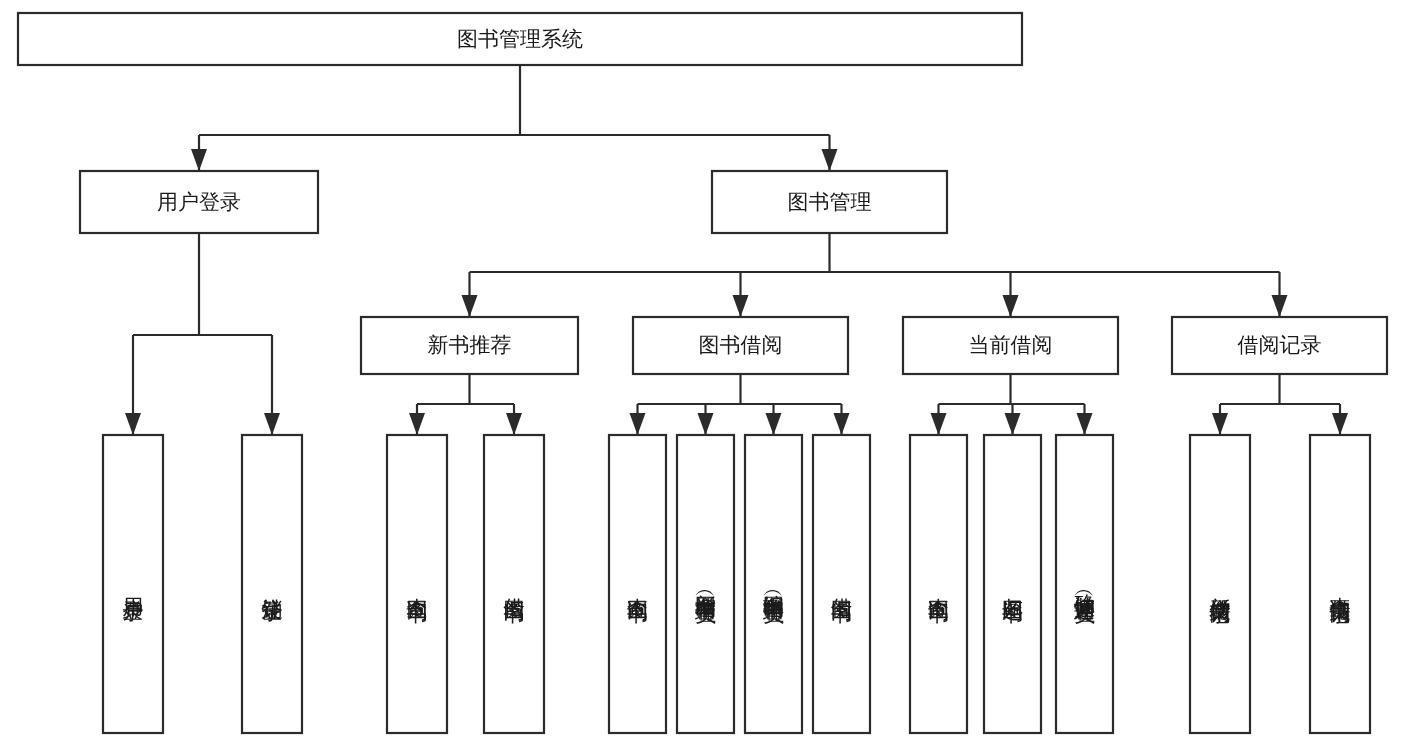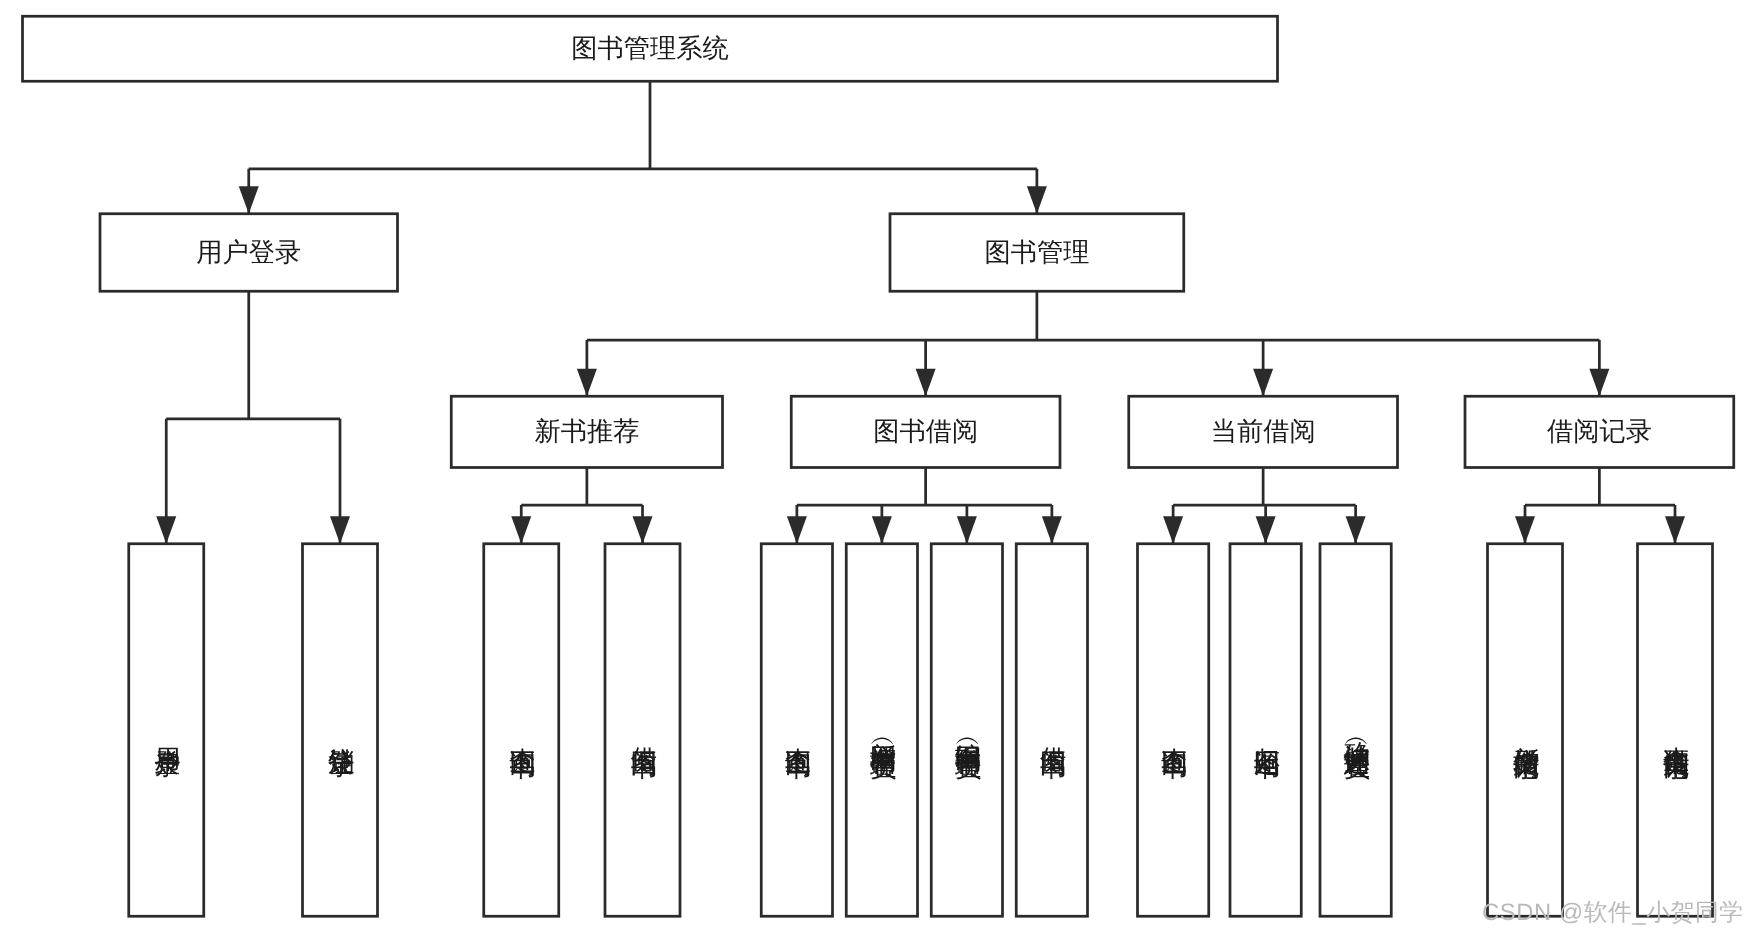--- a/index.html
+++ b/index.html
@@ -179,14 +179,13 @@
       <div class="node-label-v" style="left: 677px; top: 435px; width: 57px; height: 298px;">新增图书（管理员）</div>
       <div class="node-label-v" style="left: 745px; top: 435px; width: 57px; height: 298px;">编辑图书（管理员）</div>
       <div class="node-label-v" style="left: 813px; top: 435px; width: 57px; height: 298px;">借阅图书</div>
       <div class="node-label-v" style="left: 910px; top: 435px; width: 57px; height: 298px;">查询图书</div>
       <div class="node-label-v" style="left: 984px; top: 435px; width: 57px; height: 298px;">归还图书</div>
       <div class="node-label-v" style="left: 1056px; top: 435px; width: 57px; height: 298px;">确认归还（管理员）</div>
       <div class="node-label-v" style="left: 1190px; top: 435px; width: 60px; height: 298px;">新增借阅记录</div>
       <div class="node-label-v" style="left: 1310px; top: 435px; width: 60px; height: 298px;">查询借阅记录</div>
     </div>
 
-  <div class="watermark">CSDN @软件_小贺同学</div>
 </div>
 
 </body></html>

